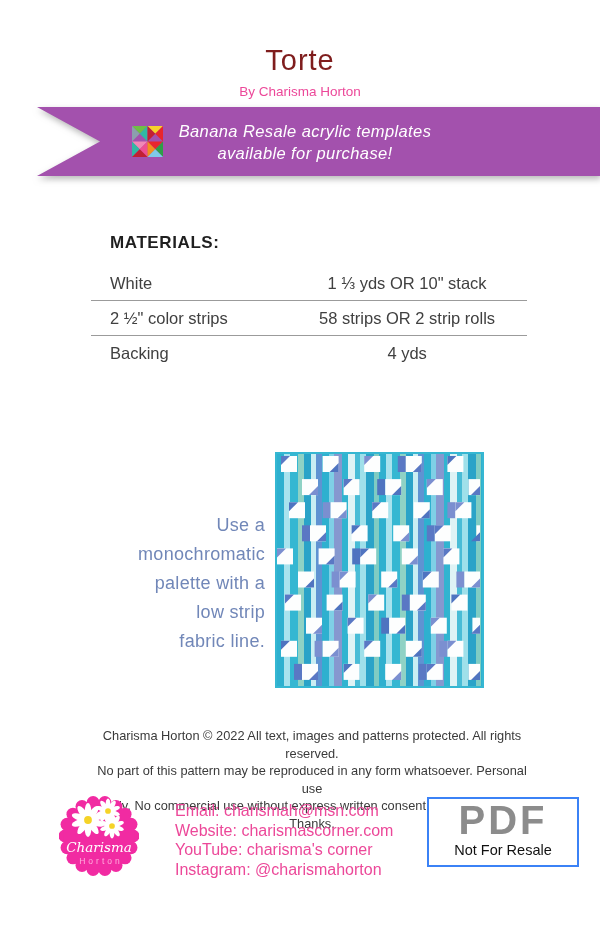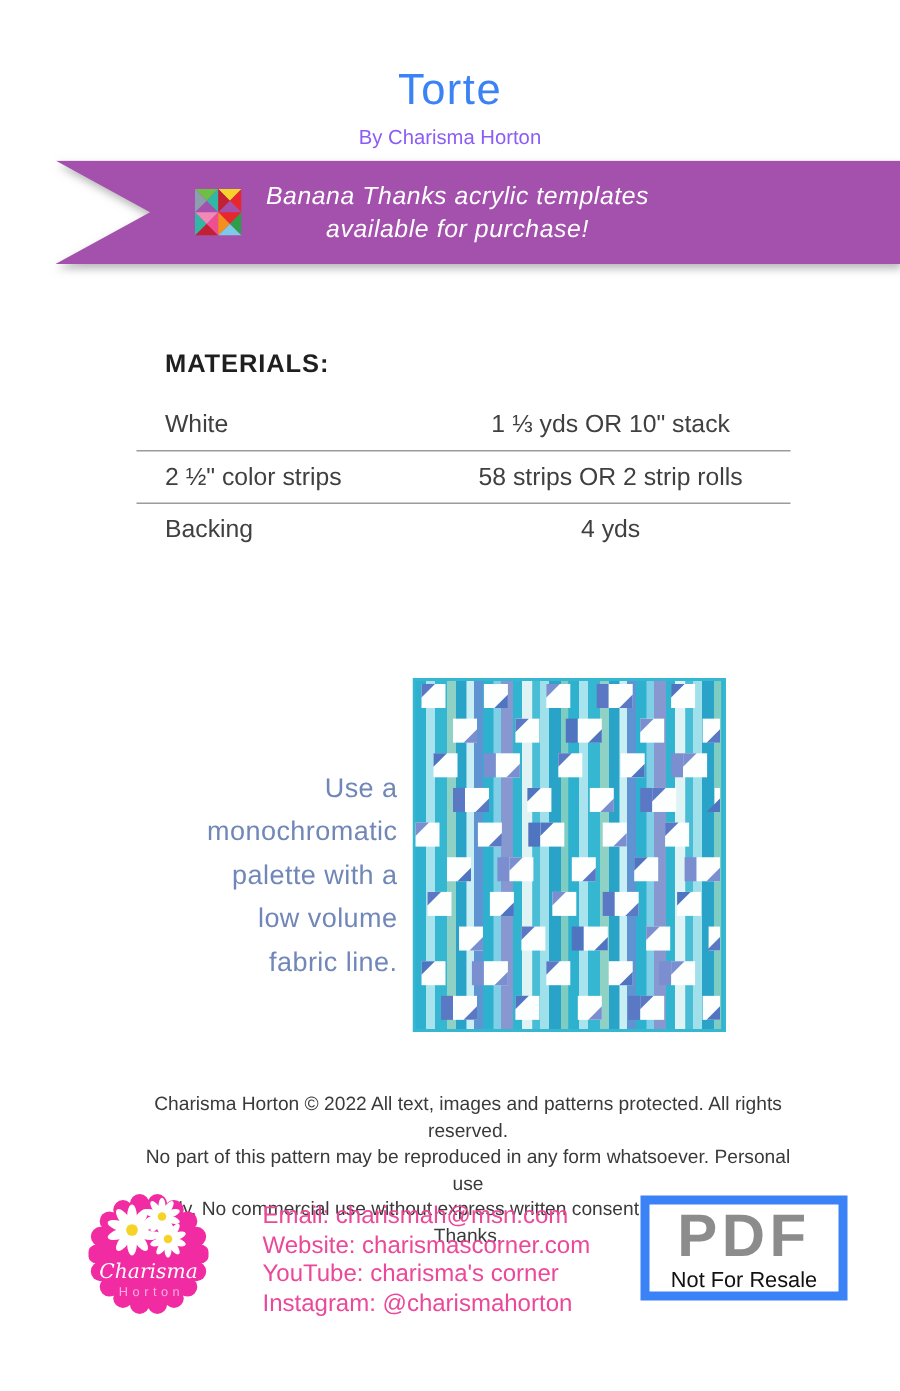--- a/index.html
+++ b/index.html
@@ -1,22 +1,22 @@
 <!DOCTYPE html>
 <html><head>
 <meta charset="utf-8">
 <style>
   html,body{margin:0;padding:0;background:#ffffff;}
   body{width:600px;height:927px;position:relative;font-family:"Liberation Sans","DejaVu Sans",sans-serif;}
   #page{position:absolute;inset:0;background:#ffffff;overflow:hidden;}
 
   .title{position:absolute;top:44px;left:0;width:600px;text-align:center;
-         font-size:29px;letter-spacing:1px;color:#3b82f6;}
+         font-size:29px;letter-spacing:1px;color:#7f1d1d;}
   .byline{position:absolute;top:84px;left:0;width:600px;text-align:center;
-          font-size:13.5px;color:#8b5cf6;}
+          font-size:13.5px;color:#ec4899;}
 
   .banner-wrap{position:absolute;top:107px;left:37px;width:563px;height:69px;
                filter:drop-shadow(1px 3px 3px rgba(110,110,110,0.5));}
   .banner{width:100%;height:100%;
           clip-path:polygon(0 0,100% 0,100% 100%,0 100%,11.2% 50%);
           display:flex;align-items:center;justify-content:center;gap:16px;
           box-sizing:border-box;padding-right:74px;}
   .banner-text{color:#ffffff;font-style:italic;font-size:16.5px;line-height:22px;
                text-align:center;letter-spacing:0.4px;}
 
@@ -32,22 +32,22 @@
   .caption{position:absolute;top:511px;left:95px;width:170px;text-align:right;
            font-size:18px;line-height:29px;letter-spacing:0.3px;}
   #quilt{position:absolute;top:452px;left:275px;}
 
   .copyright{position:absolute;top:727px;left:96px;width:432px;text-align:center;
              font-size:12.8px;line-height:17.5px;color:#3a3a3a;}
 
   .logo{position:absolute;top:796px;left:59px;}
   .contact{position:absolute;top:801px;left:175px;font-size:16px;line-height:19.5px;
            color:#ec4899;}
-  .pdf-badge{position:absolute;top:797px;left:427px;width:138px;height:70px;
-             border:6px solid #3b82f6;box-sizing:border-box;text-align:center;
+  .pdf-badge{position:absolute;top:797px;left:427px;width:152px;height:70px;
+             border:2px solid #3b82f6;box-sizing:border-box;text-align:center;
              background:#ffffff;}
   .pdf-title{font-size:40px;line-height:42px;font-weight:bold;letter-spacing:3px;}
   .pdf-sub{font-size:14.5px;color:#111111;margin-top:1px;}
 </style>
 </head>
 <body>
 
 <div id="page">
 
   <div class="title">Torte</div>
@@ -65,21 +65,21 @@
           <polygon points="0,15 15,15 7.5,22.5" fill="#f089b6"></polygon>
           <polygon points="15,15 30,15 22.5,22.5" fill="#e8262d"></polygon>
           <polygon points="0,15 7.5,22.5 0,30" fill="#31b8a4"></polygon>
           <polygon points="30,15 22.5,22.5 30,30" fill="#2e9e48"></polygon>
           <polygon points="7.5,22.5 15,15 15,30" fill="#ef4f91"></polygon>
           <polygon points="22.5,22.5 15,15 15,30" fill="#f3901d"></polygon>
           <polygon points="0,30 15,30 7.5,22.5" fill="#c22033"></polygon>
           <polygon points="15,30 30,30 22.5,22.5" fill="#7fc9e8"></polygon>
         </svg>
       <div class="banner-text">
-        <div>Banana Thanks acrylic templates</div>
+        <div>Banana Resale acrylic templates</div>
         <div>available for purchase!</div>
       </div>
     </div>
   </div>
 
   <div class="materials">
     <div class="materials-heading">MATERIALS:</div>
     <div id="materials-rows">
         <div class="mrow lined">
           <div class="mitem">White</div>
@@ -93,21 +93,21 @@
           <div class="mitem">Backing</div>
           <div class="mamount">4 yds</div>
         </div>
       </div>
   </div>
 
   <div class="caption" id="quilt-caption" style="color: rgb(113, 135, 184);">
       <div>Use a</div>
       <div>monochromatic</div>
       <div>palette with a</div>
-      <div>low volume</div>
+      <div>low strip</div>
       <div>fabric line.</div>
     </div>
 
   <svg id="quilt" width="209" height="236" viewBox="0 0 209 236">
       <rect x="0" y="0" width="209" height="236" fill="#35b7d2"></rect>
       <rect x="2" y="2" width="7" height="232" fill="#2eb0cf"></rect>
       <rect x="9" y="2" width="6" height="232" fill="#a9e3ee"></rect>
       <rect x="15" y="2" width="8" height="232" fill="#35b7d2"></rect>
       <rect x="23" y="2" width="6" height="232" fill="#8fd2c5"></rect>
       <rect x="29" y="2" width="7" height="232" fill="#2aa3c8"></rect>

